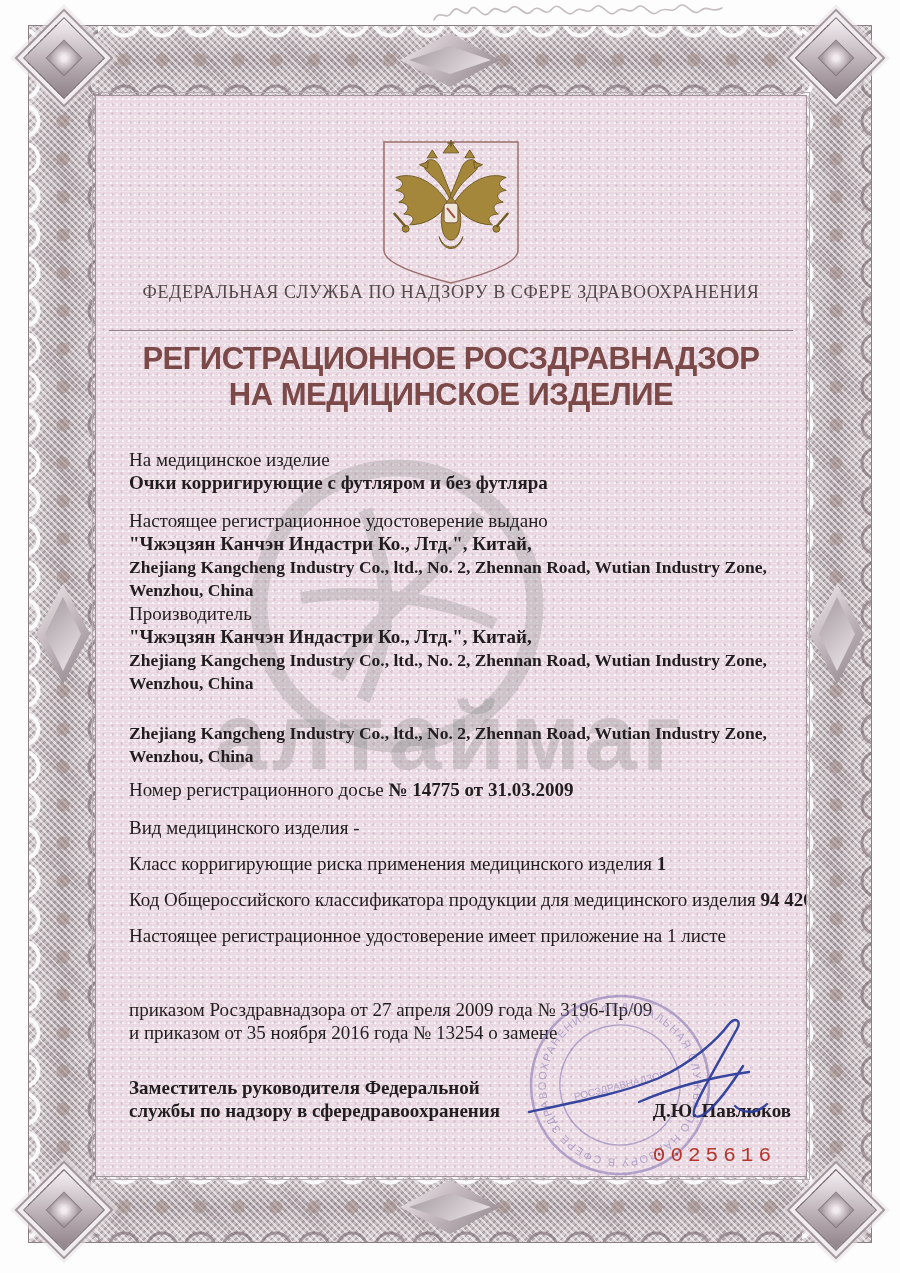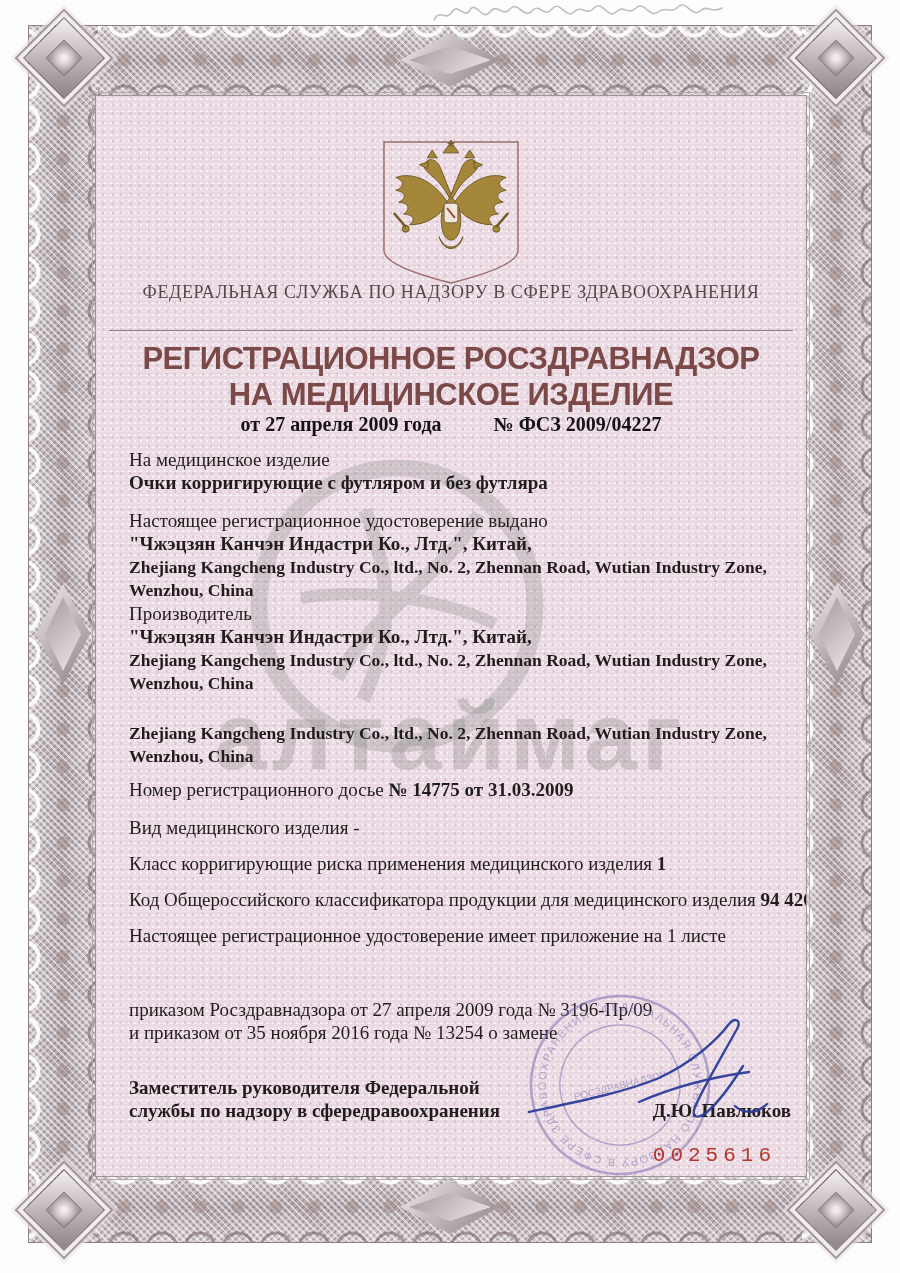--- a/index.html
+++ b/index.html
@@ -157,23 +157,20 @@
       <path d="M70,0 v6 M67,3 h6" stroke="#6f5a24" stroke-width="1.6" stroke-linecap="round"></path>
       <rect x="63" y="64" width="14" height="20" rx="3" fill="#efe7da" stroke="#7d5c46"></rect>
       <path d="M66,69 l8,10" stroke="#9e4b43" stroke-width="2"></path>
     </svg>
 
     <div class="line center agency" style="top:186px">ФЕДЕРАЛЬНАЯ СЛУЖБА ПО НАДЗОРУ В СФЕРЕ ЗДРАВООХРАНЕНИЯ</div>
     <div class="rule"></div>
 
     <div class="line center title" style="top:245px">РЕГИСТРАЦИОННОЕ РОСЗДРАВНАДЗОР</div>
     <div class="line center title" style="top:281px">НА МЕДИЦИНСКОЕ ИЗДЕЛИЕ</div>
-    <div class="line center date-line" style="top:317px">
-      <span>от  27 апреля 2009 года</span><span class="num">№  ФСЗ 2009/04227</span>
-    </div>
 
     <div class="line" style="top:353px">На медицинское изделие</div>
     <div class="line b" style="top:376px">Очки корригирующие с футляром и без футляра</div>
 
     <div class="line" style="top:414px">Настоящее регистрационное удостоверение выдано</div>
     <div class="line b" style="top:437px">"Чжэцзян Канчэн Индастри Ко., Лтд.", Китай,</div>
     <div class="line en" style="top:461px">Zhejiang Kangcheng Industry Co., ltd., No. 2, Zhennan Road, Wutian Industry Zone,</div>
     <div class="line en" style="top:484px">Wenzhou, China</div>
 
     <div class="line" style="top:507px">Производитель</div>

